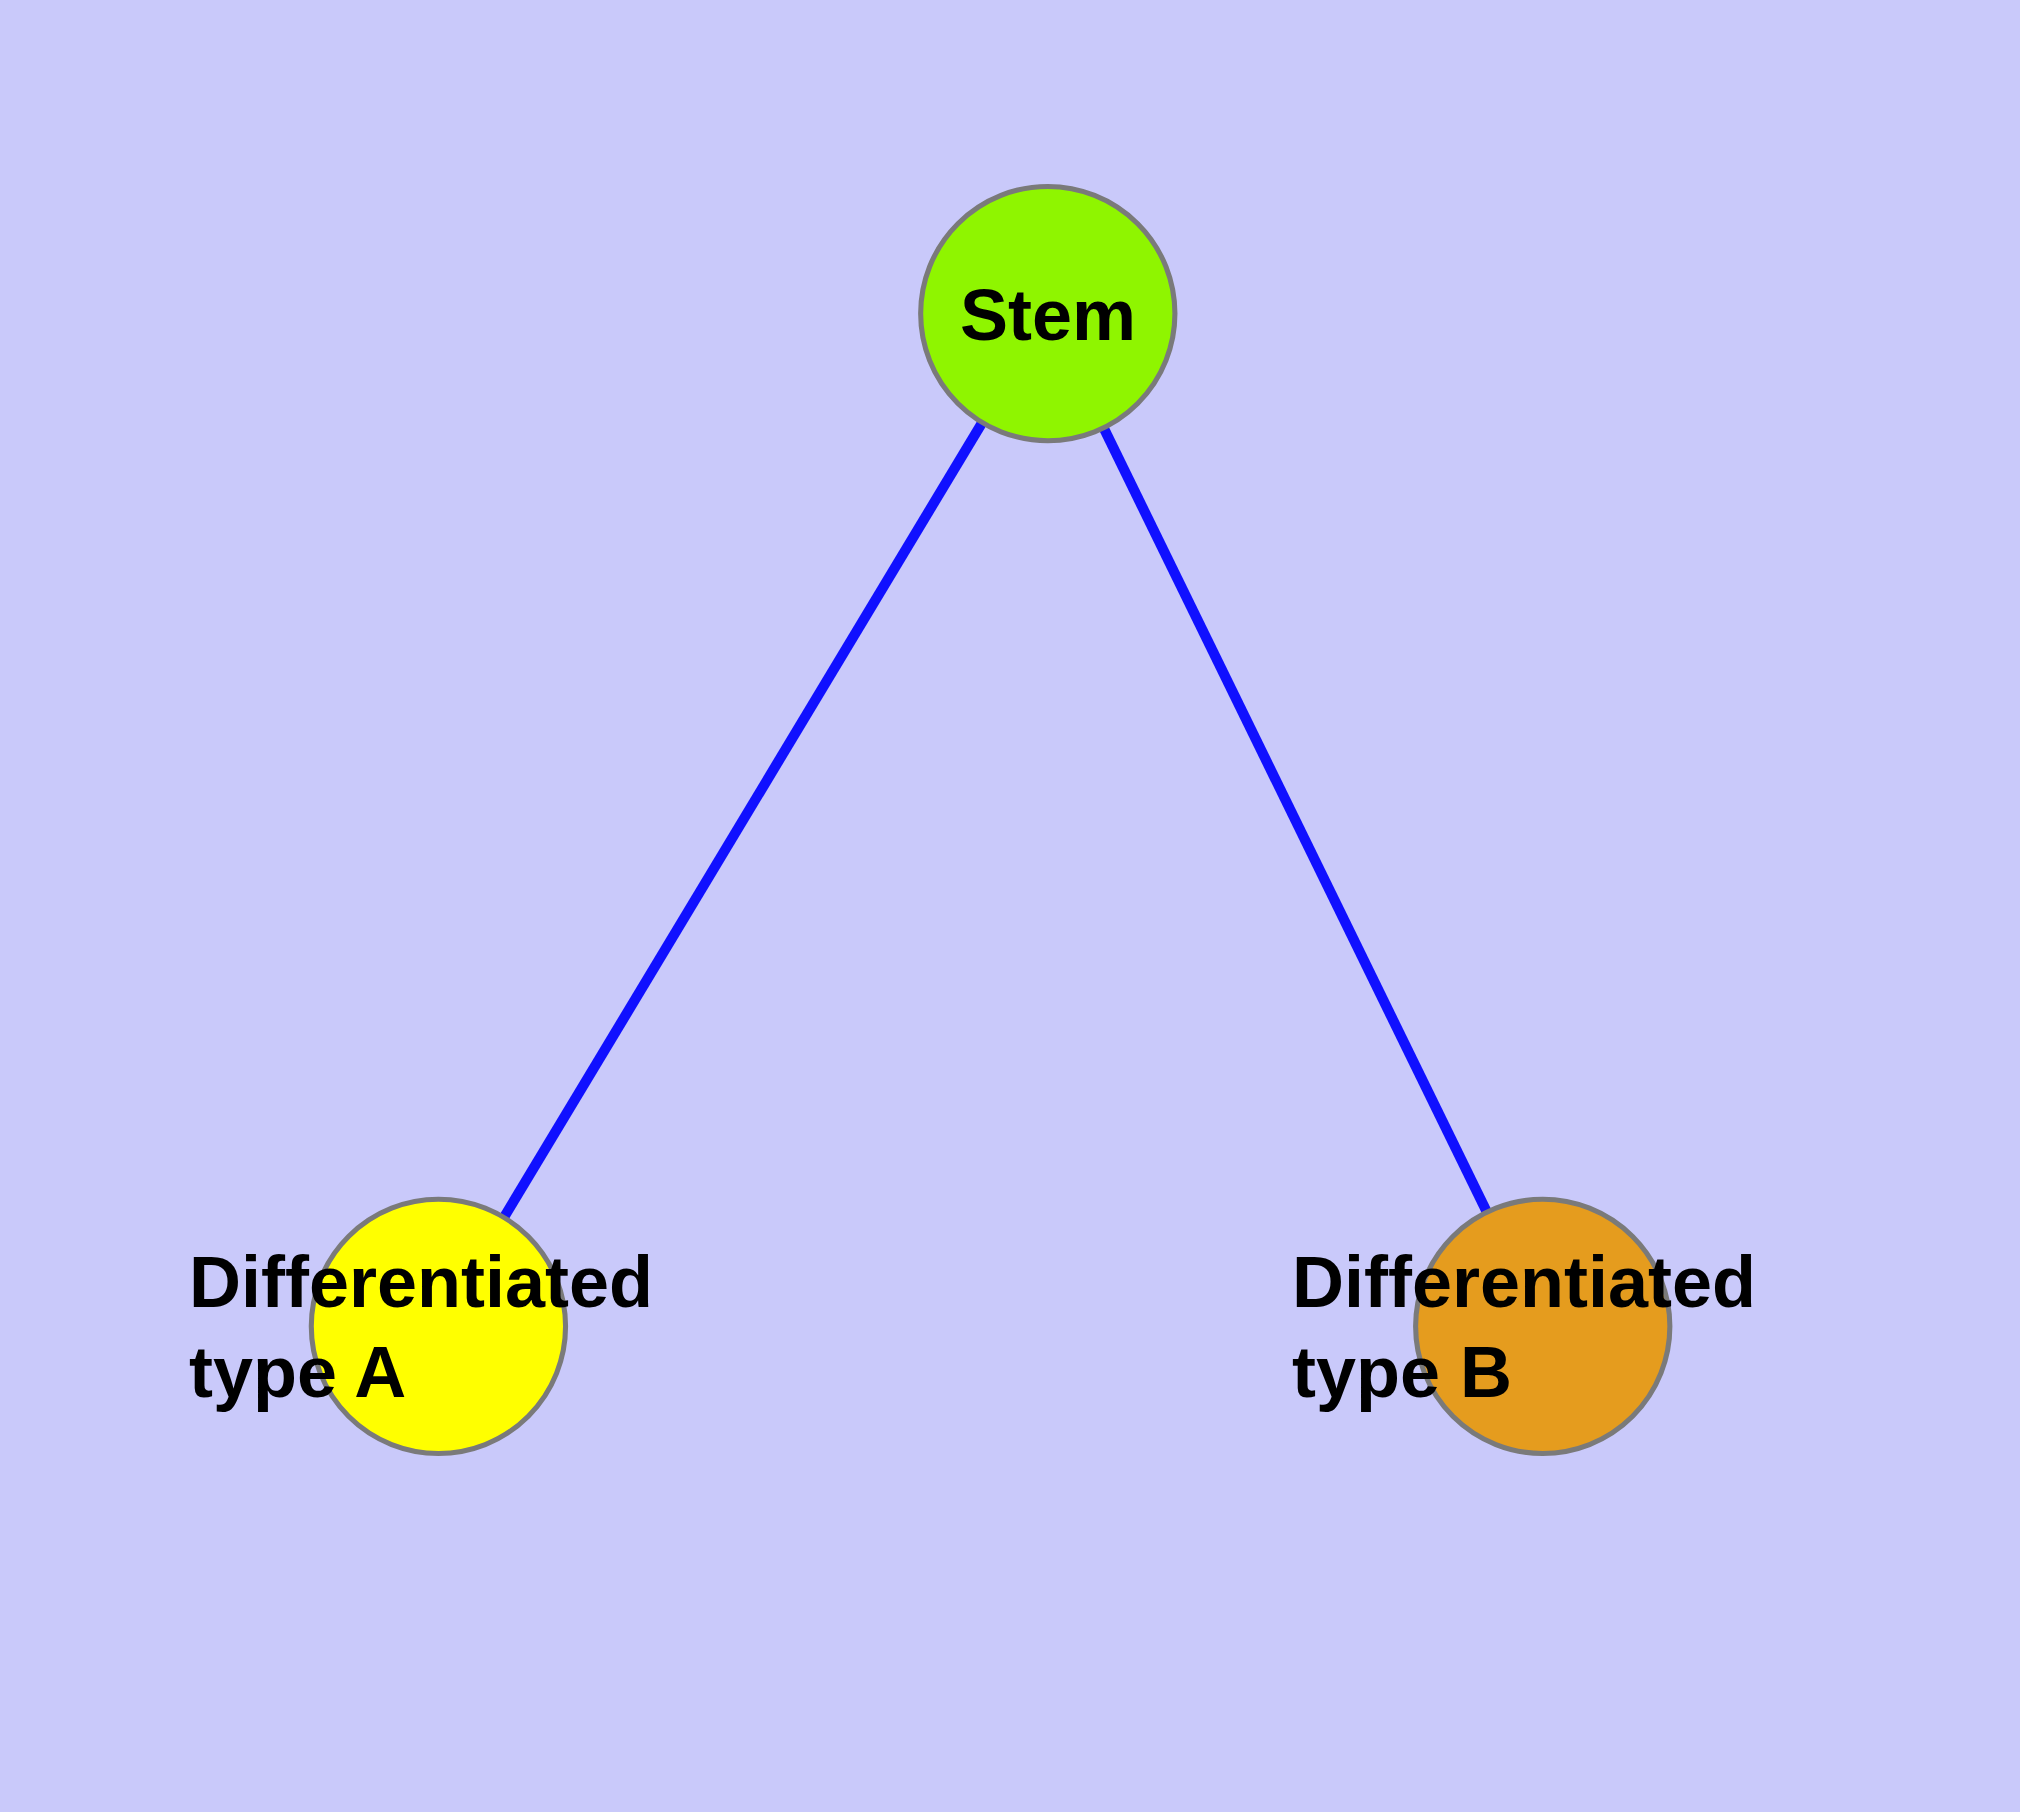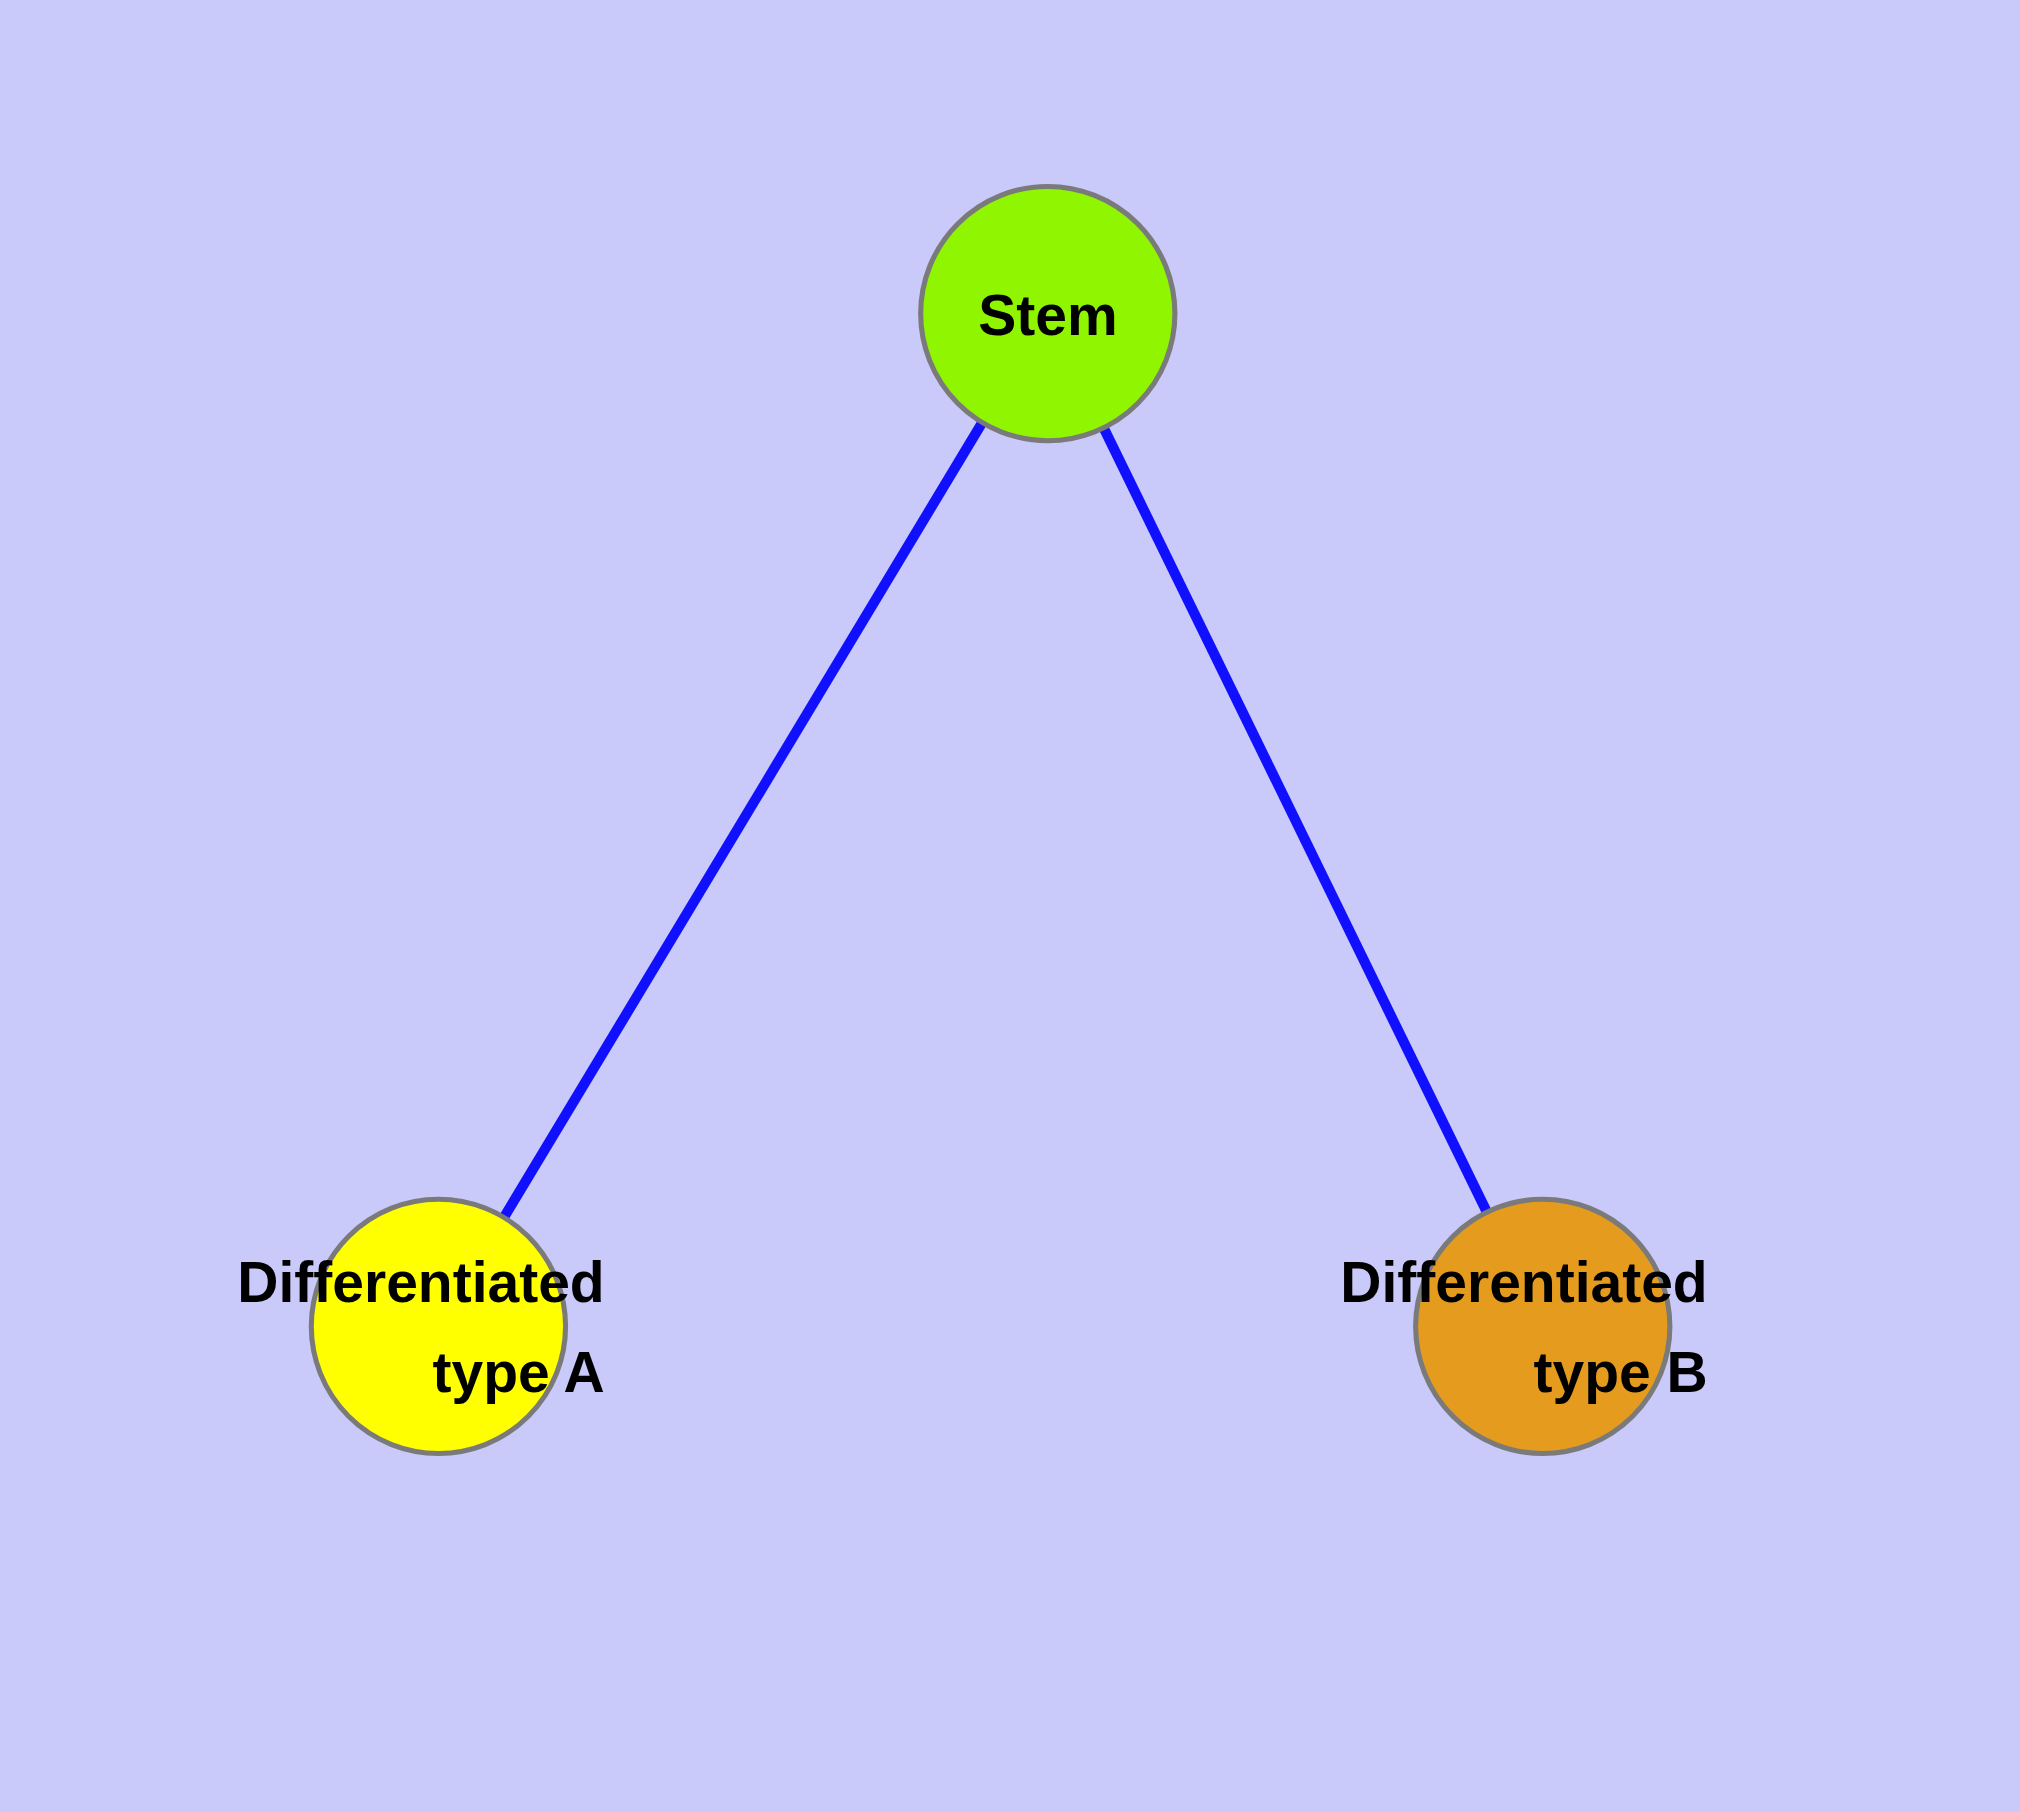--- a/index.html
+++ b/index.html
@@ -26,23 +26,23 @@
   }
   #graph-svg circle {
     stroke: #7a7a7a;
     stroke-width: 6px;
   }
   .node-label {
     position: absolute;
     transform: translate(-50%, -50%);
     color: #000000;
     font-weight: bold;
-    font-size: 57px;
+    font-size: 72px;
     line-height: 90px;
-    text-align: right;
+    text-align: left;
     white-space: pre-line;
     letter-spacing: 0px;
   }
   #label-stem  { left: 1048px; top: 315px; }
   #label-a     { left: 421px;  top: 1327px; }
   #label-b     { left: 1524px; top: 1327px; }
 </style>
 </head>
 <body>
 

